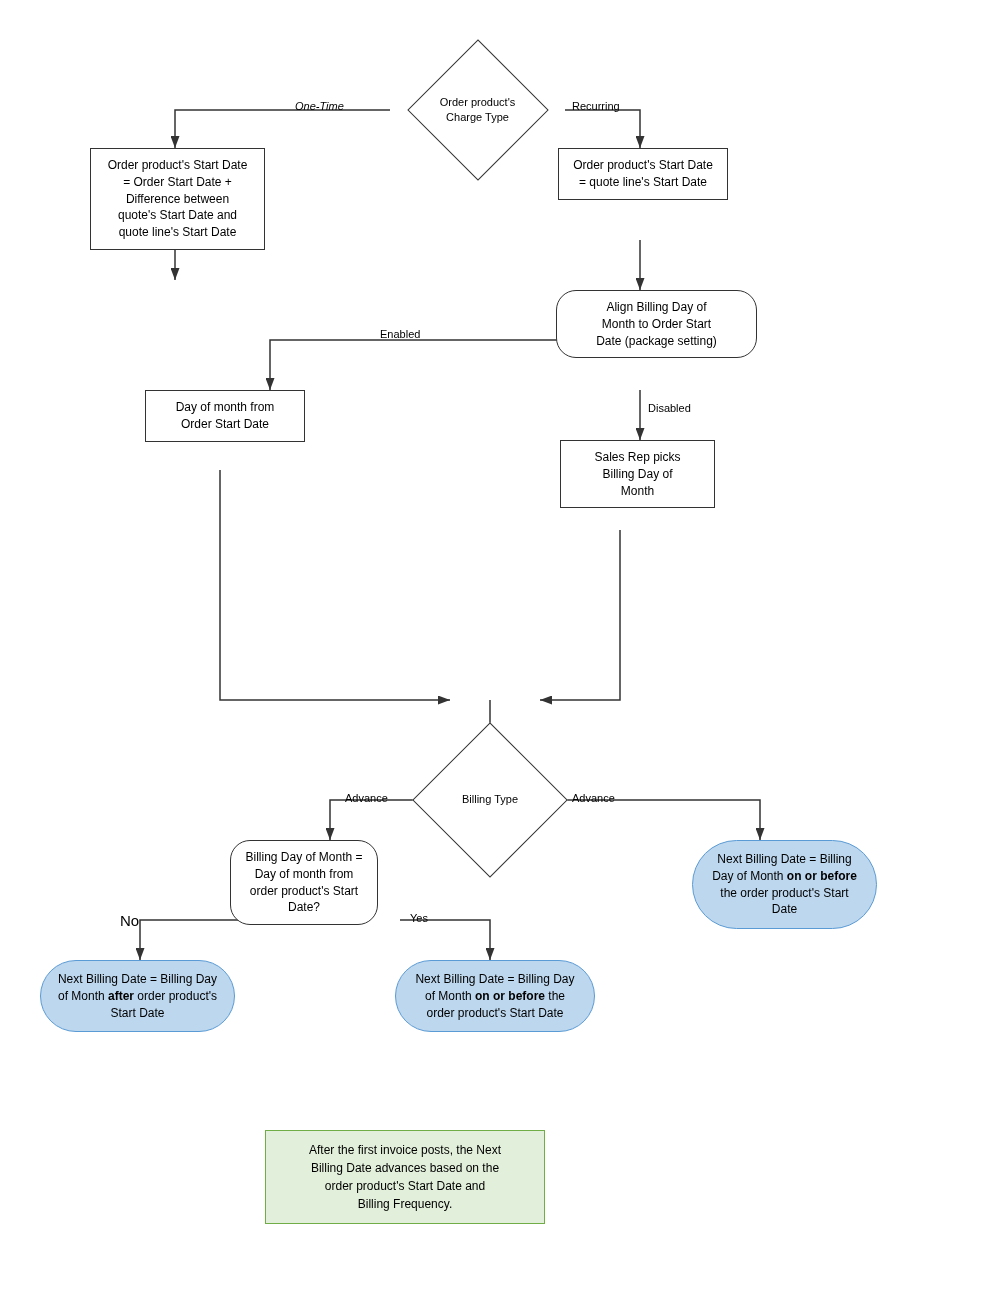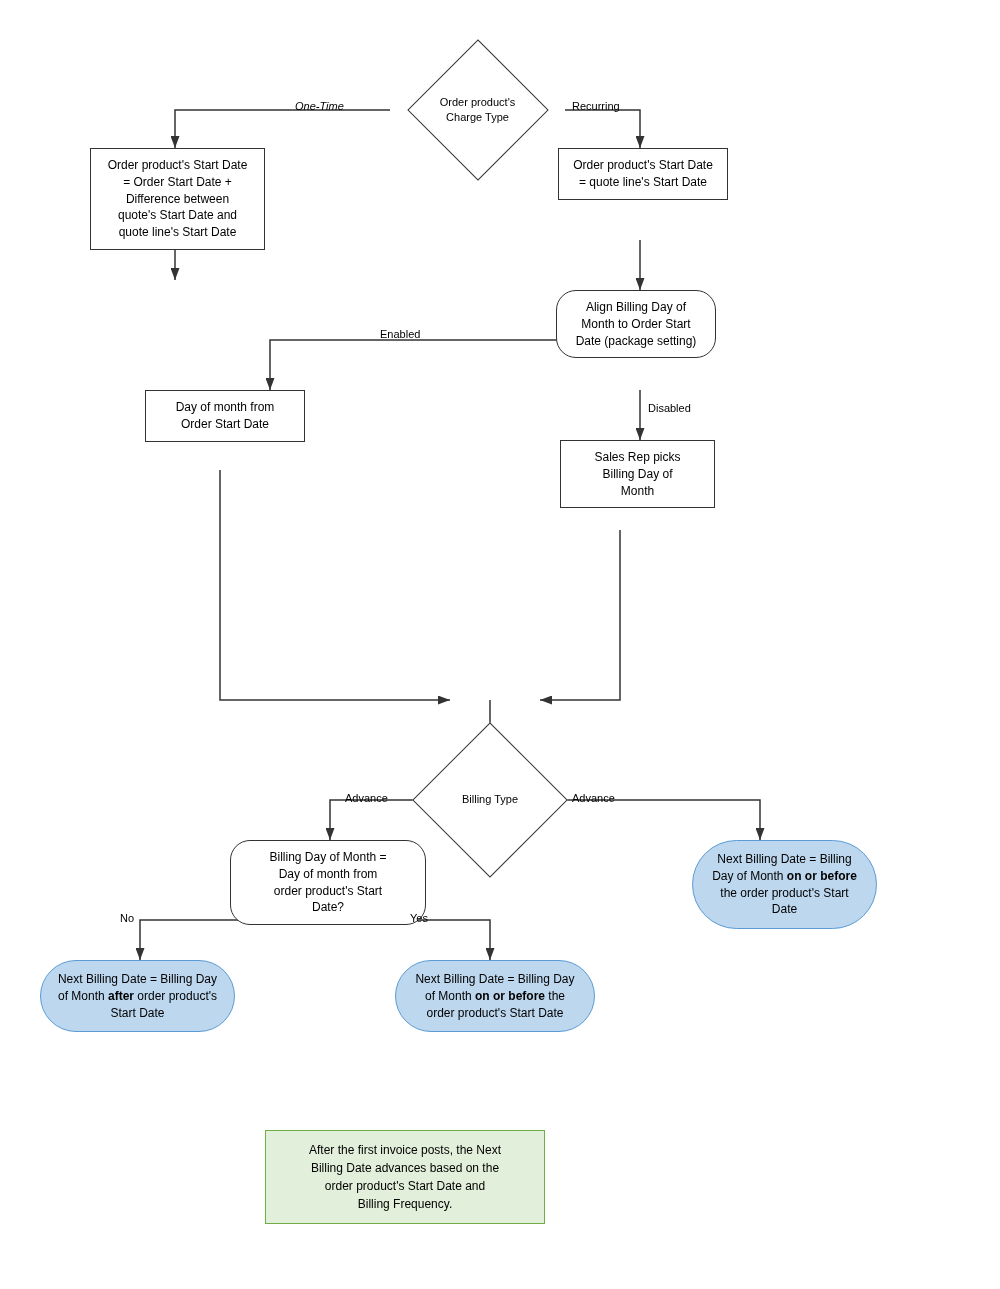--- a/index.html
+++ b/index.html
@@ -135,21 +135,21 @@
 
   <div class="node box" style="left:90px; top:148px; width:175px;">
     <span>Order product's Start Date<br>= Order Start Date +<br>Difference between<br>quote's Start Date and<br>quote line's Start Date</span>
   </div>
 
   <div class="node box" style="left:558px; top:148px; width:170px;">
     <span>Order product's Start Date<br>= quote line's Start Date</span>
   </div>
 
 
-  <div class="node rounded-box" style="left:556px; top:290px; width:160px;">
+  <div class="node rounded-box" style="left:556px; top:290px; width:201px;">
     <span>Align Billing Day of<br>Month to Order Start<br>Date (package setting)</span>
   </div>
 
   <div style="position:absolute; left:380px; top:328px; font-size:11px;">Enabled</div>
 
   <div style="position:absolute; left:648px; top:402px; font-size:11px;">Disabled</div>
 
   <div class="node box" style="left:145px; top:390px; width:160px;">
     <span>Day of month from<br>Order Start Date</span>
   </div>
@@ -160,29 +160,29 @@
 
   <div class="diamond-container" style="left:415px; top:740px; width:150px; height:120px;">
     <div class="diamond" style="width:110px; height:110px;"></div>
     <div class="diamond-text" style="width:90px; font-size:11px;">Billing Type</div>
   </div>
 
   <div style="position:absolute; left:345px; top:792px; font-size:11px;">Advance</div>
 
   <div style="position:absolute; left:572px; top:792px; font-size:11px;">Advance</div>
 
-  <div class="node rounded-box" style="left:230px; top:840px; width:196px;">
+  <div class="node rounded-box" style="left:230px; top:840px; width:148px;">
     <span>Billing Day of Month =<br>Day of month from<br>order product's Start<br>Date?</span>
   </div>
 
   <div class="node blue-oval" style="left:692px; top:840px; width:185px;align-items:flex-end;">
     <span>Next Billing Date = Billing<br>Day of Month <b>on or before</b><br>the order product's Start<br>Date</span>
   </div>
 
-  <div style="position:absolute; left:120px; top:912px; font-size:11px;">No</div>
+  <div style="position:absolute; left:120px; top:912px; font-size:15px;">No</div>
 
   <div style="position:absolute; left:410px; top:912px; font-size:11px;">Yes</div>
 
   <div class="node blue-oval" style="left:40px; top:960px; width:195px;">
     <span>Next Billing Date = Billing Day<br>of Month <b>after</b> order product's<br>Start Date</span>
   </div>
 
   <div class="node blue-oval" style="left:395px; top:960px; width:200px;">
     <span>Next Billing Date = Billing Day<br>of Month <b>on or before</b> the<br>order product's Start Date</span>
   </div>

